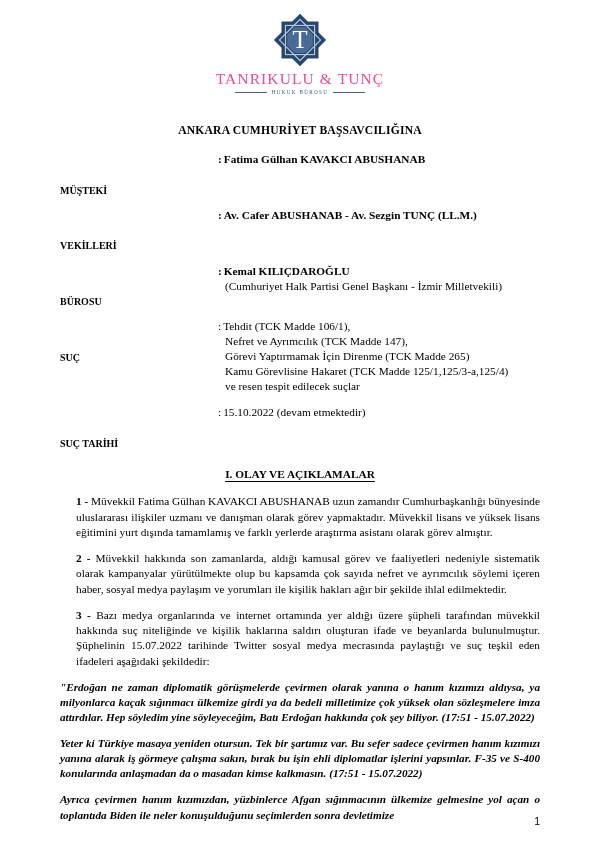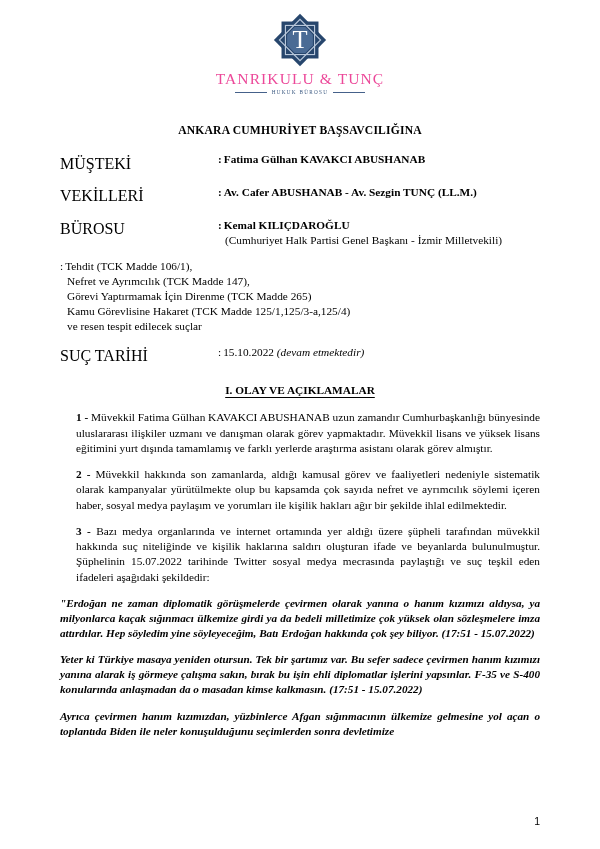--- a/index.html
+++ b/index.html
@@ -75,39 +75,40 @@
   .fields {
     margin-top: 15px;
   }
   .field-row {
     display: flex;
     align-items: flex-start;
     margin-bottom: 11px;
   }
   .field-label {
     flex: 0 0 158px;
-    font-size: 16px;
-    font-weight: normal;
+    font-size: 10px;
+    font-weight: bold;
     line-height: 1.33;
     padding-top: 0.5px;
+    margin-top: 31px;
   }
   .field-value {
     flex: 1 1 auto;
     font-size: 11.3px;
     line-height: 1.33;
   }
   .field-value .vline {
     display: block;
     white-space: nowrap;
   }
   .field-value .vline.indent {
     padding-left: 7px;
   }
   .field-value .b { font-weight: bold; }
-  .field-value .i { font-style: italic; }
+  .field-value .i { }
   .colon { margin-right: 2px; }
 
   
   .section-heading {
     margin-top: 18px;
     margin-bottom: 14px;
     text-align: center;
     font-size: 11.3px;
     font-weight: bold;
     text-decoration: underline;
@@ -195,20 +196,21 @@
 
     <div class="field-row">
       <div class="field-label">BÜROSU</div>
       <div class="field-value">
         <span class="vline b"><span class="colon">:</span><span>Kemal KILIÇDAROĞLU</span></span>
         <span class="vline indent">(Cumhuriyet Halk Partisi Genel Başkanı - İzmir Milletvekili)</span>
       </div>
     </div>
 
     <div class="field-row">
+      <div class="field-label">SUÇ</div>
       <div class="field-value">
         <span class="vline"><span class="colon">:</span><span>Tehdit (TCK Madde 106/1),</span></span>
         <span class="vline indent">Nefret ve Ayrımcılık (TCK Madde 147),</span>
         <span class="vline indent">Görevi Yaptırmamak İçin Direnme (TCK Madde 265)</span>
         <span class="vline indent">Kamu Görevlisine Hakaret (TCK Madde 125/1,125/3-a,125/4)</span>
         <span class="vline indent">ve resen tespit edilecek suçlar</span>
       </div>
     </div>
 
     <div class="field-row">

